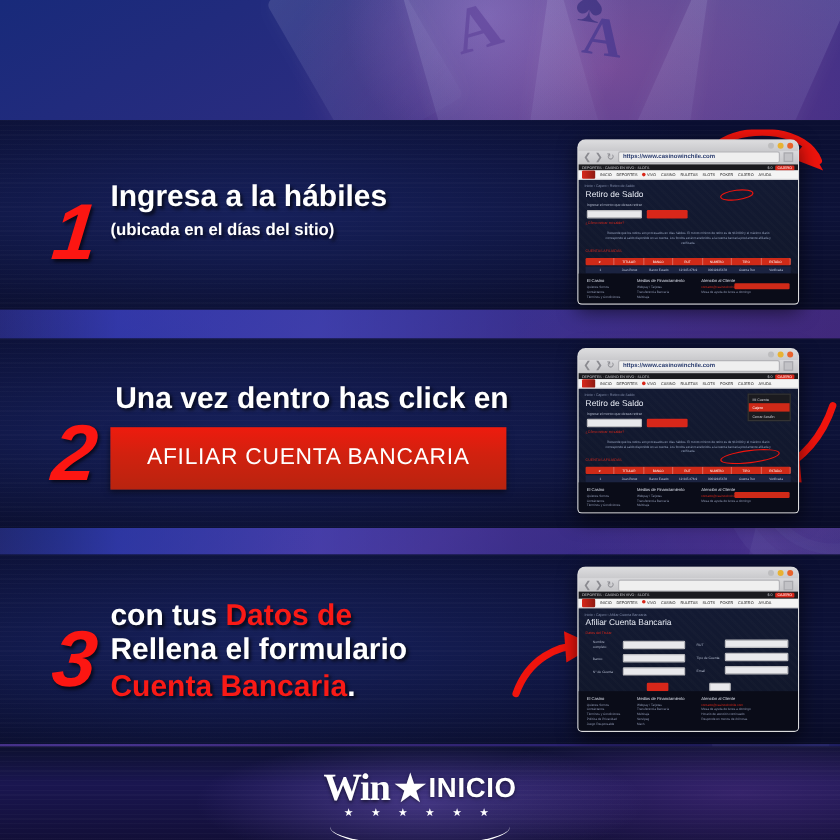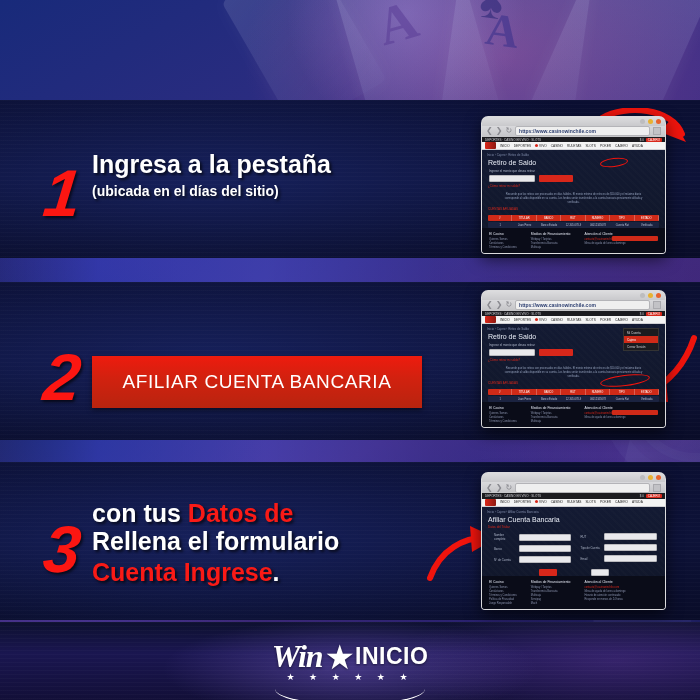--- a/index.html
+++ b/index.html
@@ -287,21 +287,21 @@
     position: absolute; inset: 0;
     background: repeating-linear-gradient(180deg, rgba(255,255,255,.025) 0 1px, rgba(0,0,0,0) 1px 4px);
   }
   .logo-wrap {
     position: absolute; left: 0; right: 0; top: 16px;
     display: flex; align-items: center; justify-content: center; gap: 2px;
     z-index: 3;
   }
   .logo-win {
     font-family: "Liberation Serif", serif;
-    font-style: italic; font-weight: bold;
+    font-weight: bold;
     font-size: 32px; color: #ffffff;
     text-shadow: 0 1px 3px rgba(0,0,0,.5);
     letter-spacing: -1px;
   }
   .star-glyph {
     font-size: 34px; color: #ffffff; line-height: 1;
     text-shadow: 0 1px 3px rgba(0,0,0,.5);
   }
   .logo-chile {
     font-family: "Liberation Sans", sans-serif;
@@ -347,21 +347,21 @@
 
 
   <div class="band" id="band-1"></div>
   <div class="band" id="band-2"></div>
 
   <div class="panel" id="panel-1"></div>
 
   <div class="step-num" style="left:44px; top:160px;">1</div>
 
   <div class="step-lines" style="left:92px; top:150px;">
-    <div class="ln big">Ingresa a la pestaña</div>
+    <div class="ln big">Ingresa a la hábiles</div>
     <div class="ln small" style="margin-top:6px;">(ubicada en el días del sitio)</div>
   </div>
 
   <svg class="arrow" style="left:598px; top:108px;" width="96" height="58" viewBox="0 0 96 58">
     <path d="M4 10 C 28 -4, 74 0, 84 26" stroke="#f0140d" stroke-width="6" fill="none" stroke-linecap="round"></path>
     <path d="M62 24 L 88 34 L 74 10 Z" fill="#f0140d"></path>
   </svg>
 
   <div class="browser" id="browser-1" style="left:481px; top:116px; width:185px; height:138px; display:flex; flex-direction:column;">
     <div class="b-chrome">
@@ -449,20 +449,23 @@
         </div>
       </div>
     </div>
     <div class="marker-ellipse" style="left:118px; top:41px; width:28px; height:9px;"></div>
   </div>
 
   <div class="panel" id="panel-2"></div>
 
   <div class="step-num" style="left:44px; top:344px;">2</div>
 
+  <div class="step-lines" style="left:96px; top:318px;">
+    <div class="ln big">Una vez dentro has click en</div>
+  </div>
 
   <div class="red-btn" style="left:92px; top:356px; width:330px; height:52px;">AFILIAR CUENTA BANCARIA</div>
 
   <svg class="arrow" style="left:630px; top:332px;" width="70" height="74" viewBox="0 0 70 74">
     <path d="M64 6 C 56 30, 40 50, 16 62" stroke="#f0140d" stroke-width="6" fill="none" stroke-linecap="round"></path>
     <path d="M36 48 L 10 68 L 38 70 Z" fill="#f0140d"></path>
   </svg>
 
   <div class="browser" id="browser-2" style="left:481px; top:290px; width:185px; height:138px; display:flex; flex-direction:column;">
     <div class="b-chrome">
@@ -562,21 +565,21 @@
   <div class="panel" id="panel-3"></div>
 
   <div class="step-num" style="left:44px; top:516px;">3</div>
 
   <div class="step-lines" style="left:92px; top:496px;">
     <div class="ln big" style="margin-top:3px;">
       <span>con tus </span><span class="red" style="color:#f91a16;">Datos de</span>
     </div>
     <div class="ln big">Rellena el formulario</div>
     <div class="ln big" style="margin-top:3px;">
-      <span style="color:#f91a16;">Cuenta Ingrese</span><span>.</span>
+      <span style="color:#f91a16;">Cuenta Bancaria</span><span>.</span>
     </div>
   </div>
 
   <svg class="arrow" style="left:424px; top:524px;" width="74" height="60" viewBox="0 0 74 60">
     <path d="M6 54 C 16 26, 40 12, 66 14" stroke="#f0140d" stroke-width="6" fill="none" stroke-linecap="round"></path>
     <path d="M46 2 L 72 14 L 48 28 Z" fill="#f0140d"></path>
   </svg>
 
   <div class="browser" id="browser-3" style="left:481px; top:472px; width:185px; height:138px; display:flex; flex-direction:column;">
     <div class="b-chrome">

